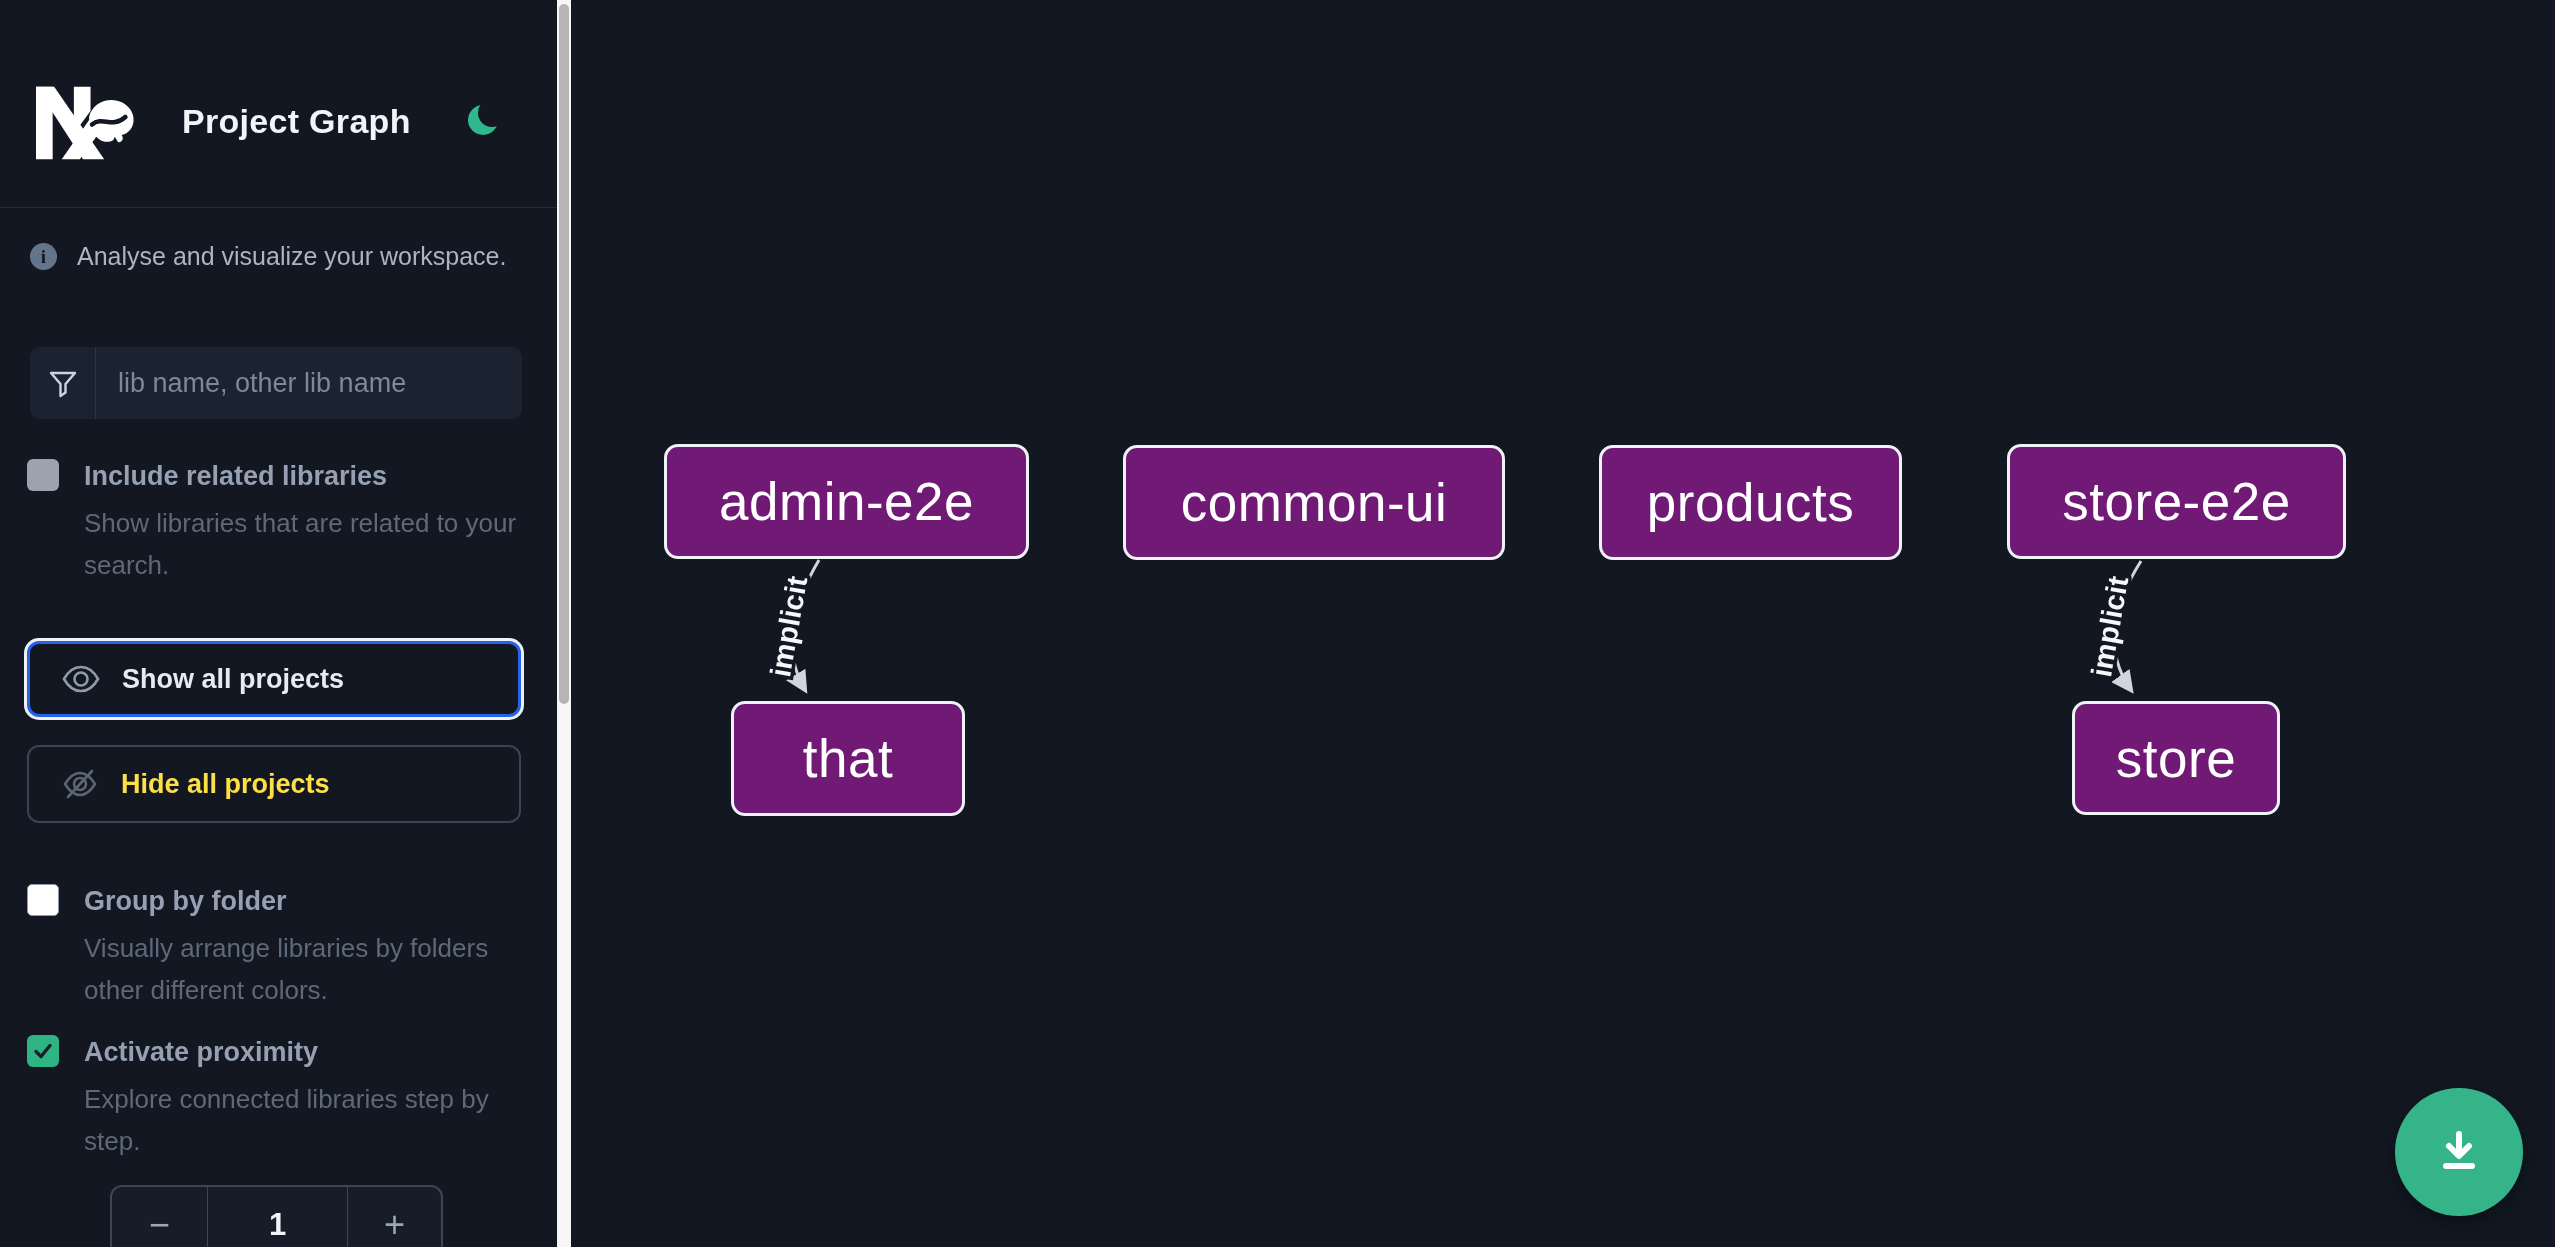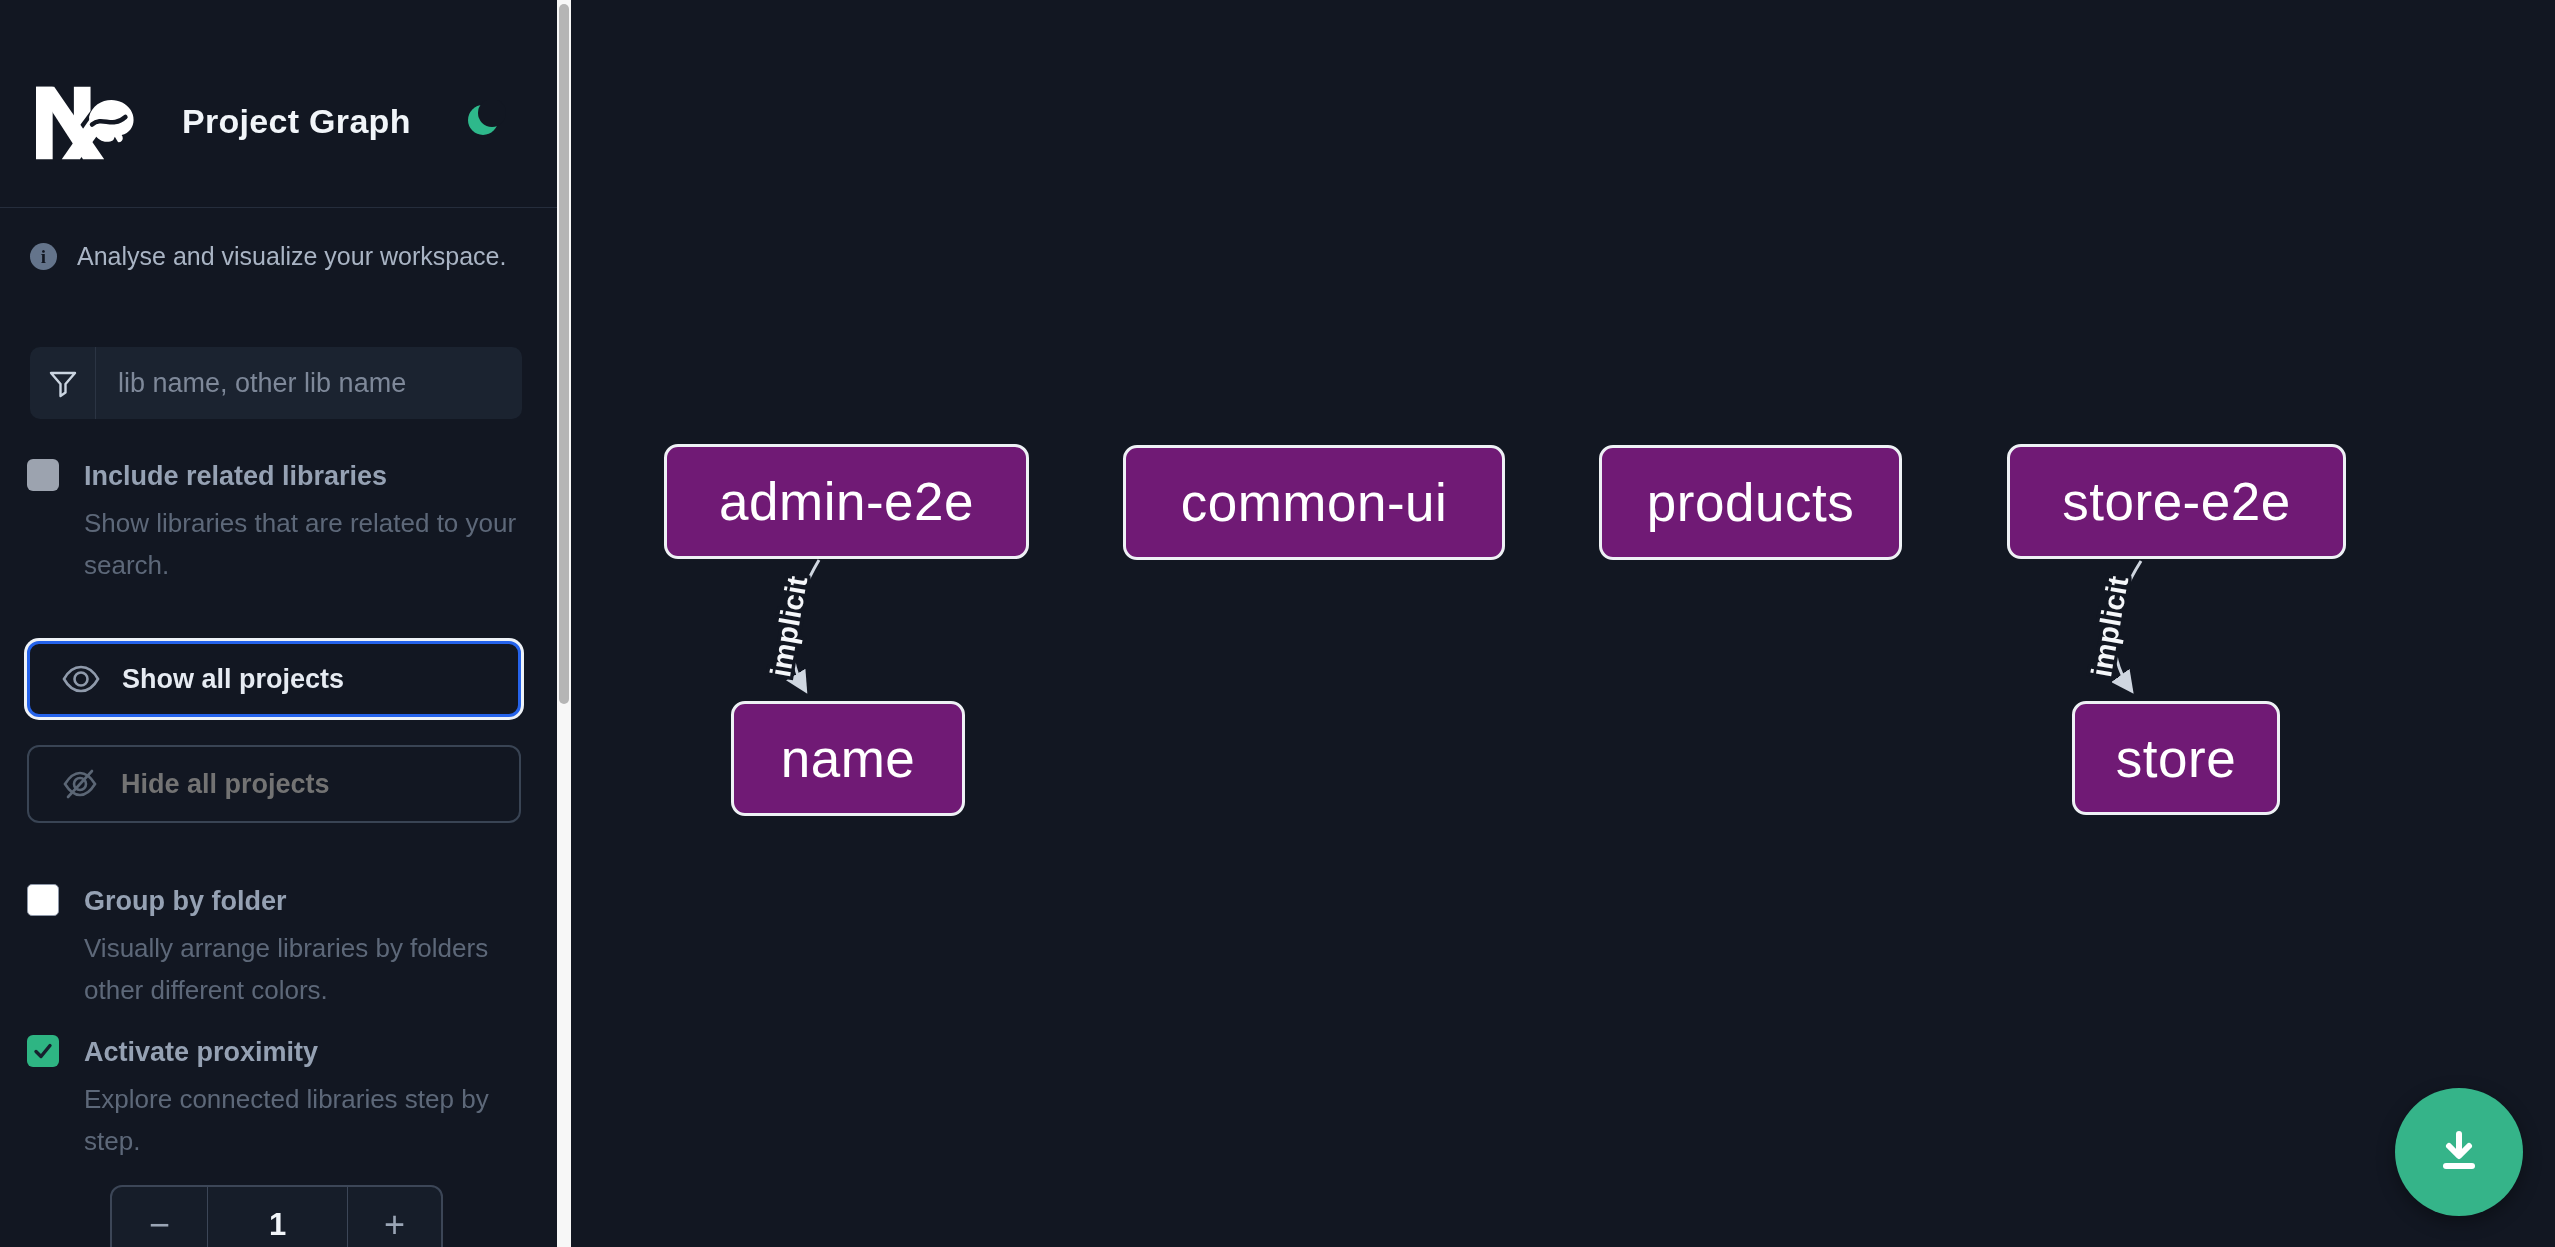--- a/index.html
+++ b/index.html
@@ -34,21 +34,21 @@
   .cb-checked { background:#2eb583; display:flex; align-items:center; justify-content:center; }
   .cb-checked svg { width:22px; height:22px; }
   .option-text { margin-left:57px; width:440px; }
   .option-label { font-size:27px; font-weight:600; color:#95a1b3; line-height:34px; cursor:pointer; }
   .option-desc { margin-top:9px; font-size:26px; color:#5d6879; line-height:42px; width:434px; }
 
   .side-btn { position:absolute; left:27px; width:494px; display:flex; align-items:center; gap:22px; padding-left:32px; border-radius:12px; background:transparent; cursor:pointer; font-family:"Liberation Sans", sans-serif; }
   .btn-show { top:609px; height:76px; border:3px solid #2563eb; box-shadow:0 0 0 3px #eef2f7; background:#121722; }
   .btn-hide { top:713px; height:78px; border:2px solid #39445494; border:2px solid #394454; }
   .side-btn .btn-label { font-size:27px; font-weight:600; color:#e6ebf2; }
-  .btn-hide .btn-label { color:#737373; }
+  .btn-hide .btn-label { color:#fde047; }
 
   .stepper { position:absolute; left:110px; top:1153px; width:333px; height:80px; border:2px solid #3c4657; border-radius:12px; display:flex; background:#161d29; overflow:hidden; }
   .stepper > * { display:flex; align-items:center; justify-content:center; }
   .step-btn { background:transparent; border:none; color:#9aa5b5; font-size:36px; cursor:pointer; font-family:"Liberation Sans", sans-serif; }
   .step-dec { width:96px; border-right:1px solid #3c4657; }
   .step-val { width:139px; color:#f1f5f9; font-size:31px; font-weight:600; }
   .step-inc { flex:1; border-left:1px solid #3c4657; }
 
   
   .side-scroll-track { position:absolute; left:557px; top:0; width:14px; height:1247px; background:#f7f7f7; }
@@ -180,21 +180,21 @@
     <text x="791" y="627" class="edge-label" transform="rotate(-80 791 627)">implicit</text>
     <path d="M 2141 561 C 2115 602, 2102 650, 2131 690" class="edge" marker-end="url(#arrow)"></path>
     <text x="2112" y="627" class="edge-label" transform="rotate(-80 2112 627)">implicit</text>
   </svg>
 
 <div id="graph-nodes">
     <div class="gnode" style="left: 664px; top: 444px; width: 365px; height: 115px;">admin-e2e</div>
     <div class="gnode" style="left: 1123px; top: 445px; width: 382px; height: 115px;">common-ui</div>
     <div class="gnode" style="left: 1599px; top: 445px; width: 303px; height: 115px;">products</div>
     <div class="gnode" style="left: 2007px; top: 444px; width: 339px; height: 115px;">store-e2e</div>
-    <div class="gnode" style="left: 731px; top: 701px; width: 234px; height: 115px;">name</div>
+    <div class="gnode" style="left: 731px; top: 701px; width: 234px; height: 115px;">that</div>
     <div class="gnode" style="left: 2072px; top: 701px; width: 208px; height: 114px;">store</div>
   </div>
 
 <button class="fab">
   <svg width="56" height="56" viewBox="0 0 56 56" fill="none" stroke="#ffffff" stroke-width="6" stroke-linecap="round" stroke-linejoin="round">
     <line x1="28" y1="10" x2="28" y2="30"></line>
     <path d="M18 22 L28 32 L38 22"></path>
     <line x1="15" y1="42" x2="41" y2="42"></line>
   </svg>
 </button>

